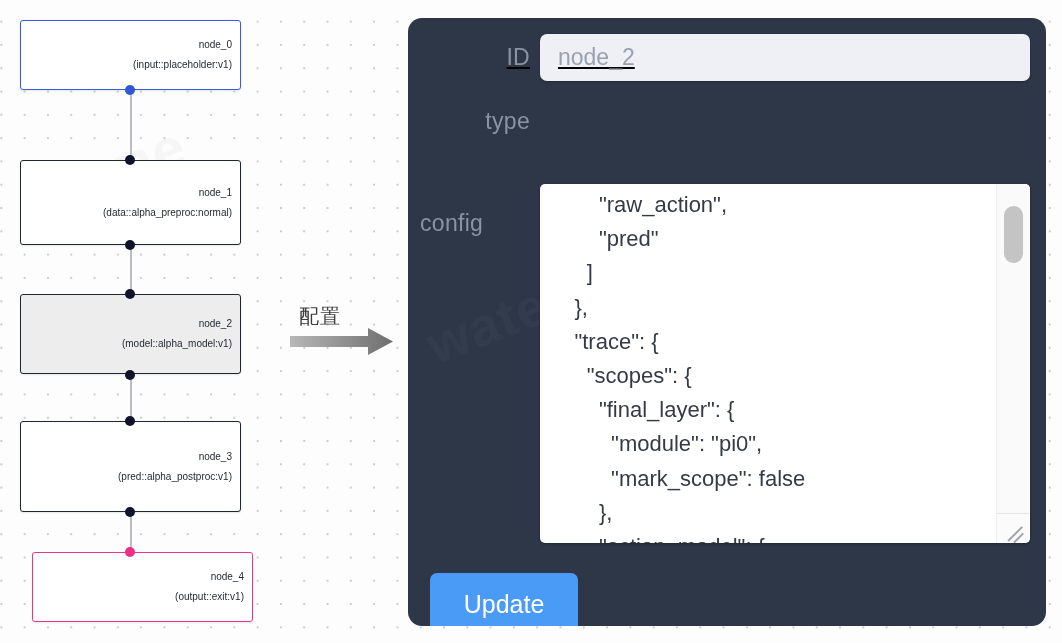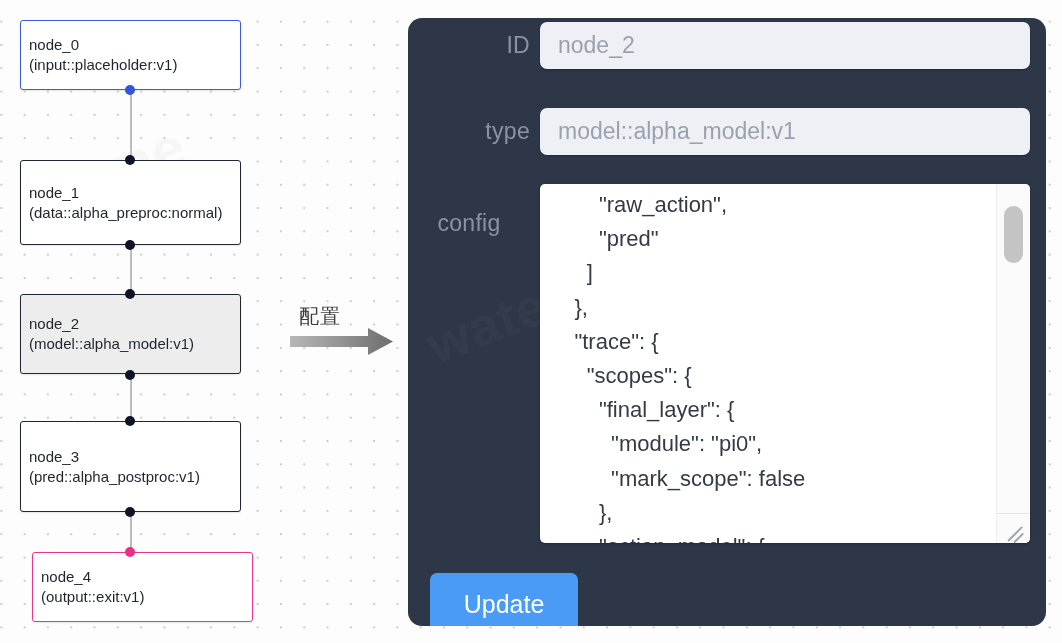--- a/index.html
+++ b/index.html
@@ -41,23 +41,23 @@
   
   .node {
     position: absolute;
     box-sizing: border-box;
     background: #ffffff;
     border: 1.6px solid #1f2633;
     border-radius: 3px;
     display: flex;
     align-items: center;
     justify-content: center;
-    text-align: left;
+    text-align: right;
     color: #1f2430;
-    font-size: 15px;
+    font-size: 10px;
     line-height: 20px;
     padding: 8px 8px;
     box-shadow: 0 1px 2px rgba(20,25,40,0.10);
   }
   .node .label { display: block; width: 100%; }
   .node.blue   { border-color: #3b5bdb; }
   .node.pink   { border-color: #e8368f; }
   .node.sel    { background: #ededed; border-color: #1f2633; border-width: 1.8px; }
 
   .port {
@@ -120,23 +120,23 @@
     font-size: 23px;
     font-family: "Liberation Sans", sans-serif;
     padding: 0 18px;
     outline: none;
     box-shadow: 0 1px 2px rgba(0,0,0,0.25);
   }
 
   
   #config-label {
     position: absolute;
-    left: 0; top: 192px;
+    left: 12px; top: 192px;
     width: 122px;
-    text-align: center;
+    text-align: left;
     color: #8b93a2;
     font-size: 23px;
     letter-spacing: .3px;
   }
   #config-box {
     position: absolute;
     left: 132px; top: 166px;
     width: 490px; height: 359px;
     background: #ffffff;
     border-radius: 5px;
@@ -262,28 +262,27 @@
       </linearGradient>
     </defs>
     <path d="M0 9 L78 9 L78 1 L103 14.5 L78 28 L78 20 L0 20 Z" fill="url(#agrad)"></path>
   </svg>
 </div>
 
 <div id="panel">
 
   <div class="wm" style="left:10px; top:300px; font-size:54px; color:rgba(255,255,255,0.028);">watermark</div>
 
-  <div class="field-row" style="left:0; top:4px;">
+  <div class="field-row" style="left:0; top:16px;text-decoration:underline;">
     <div class="fld-label" style="width:122px;">ID</div>
     <input class="fld-input" style="margin-left: 10px; width: 490px; height: 47px;" readonly="" value="node_2">
   </div>
 
   <div class="field-row" style="left:0; top:90px;">
     <div class="fld-label" style="width:122px;">type</div>
-    <input class="fld-input" style="margin-left: 10px; width: 490px; height: 47px;" readonly="" value="model::alpha_model:v1">
   </div>
 
   <div id="config-label">config</div>
   <div id="config-box">
     <textarea id="config-text" spellcheck="false" style="">        "raw_action",
         "pred"
       ]
     },
     "trace": {
       "scopes": {

